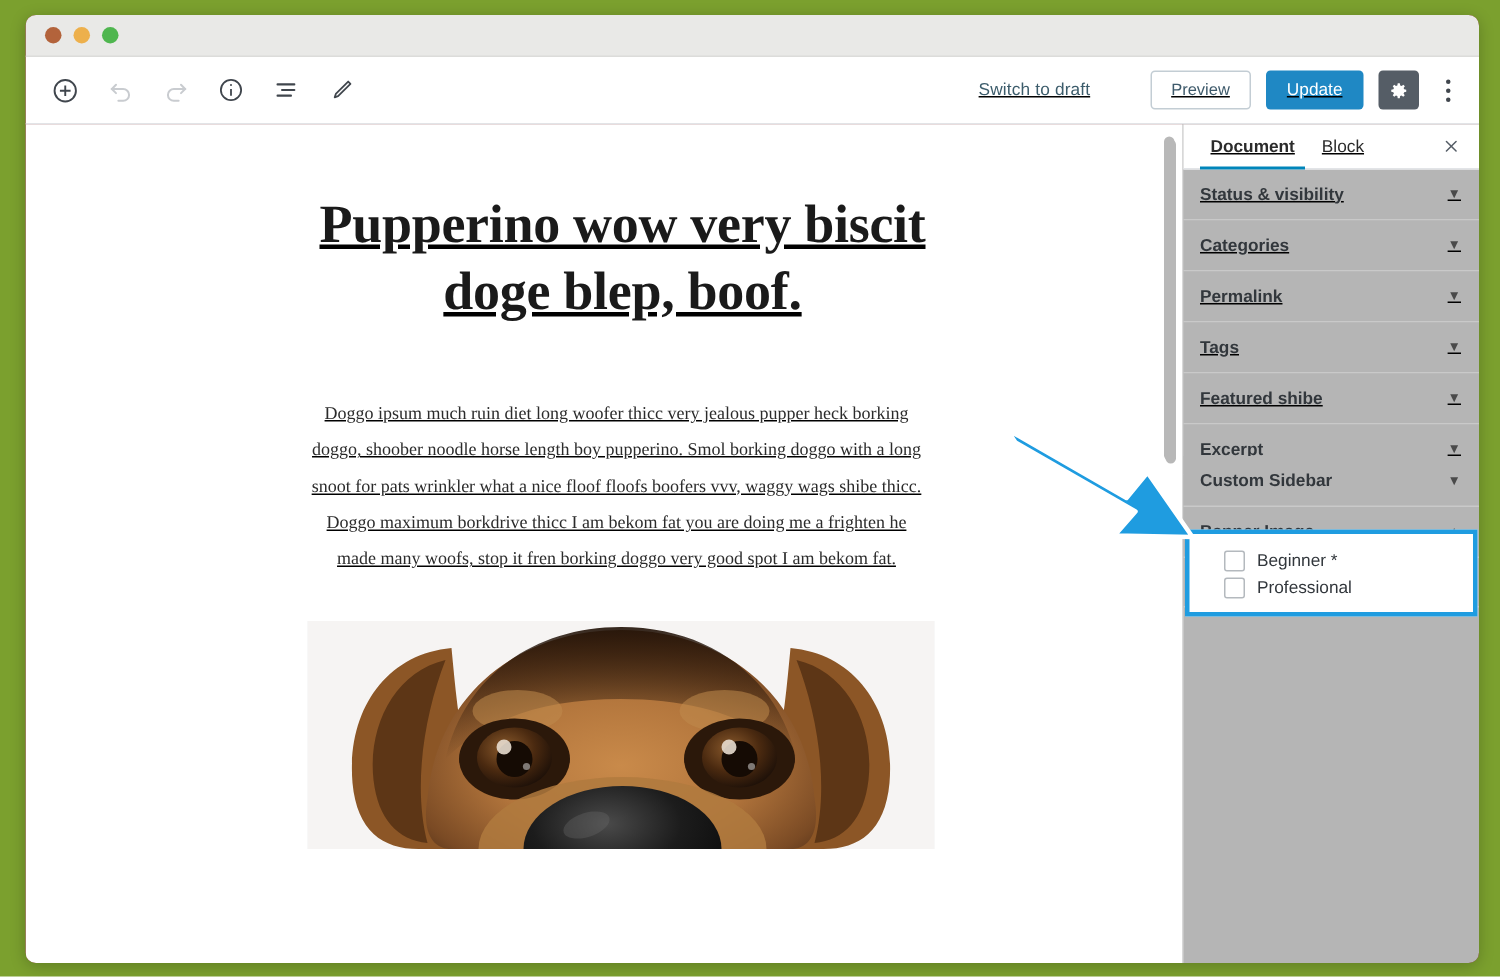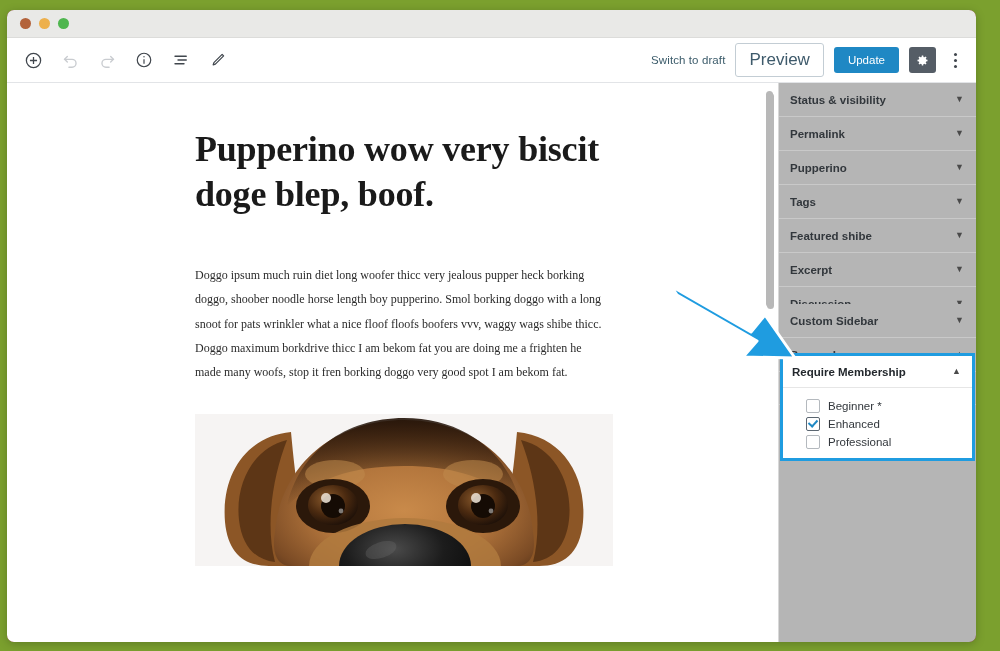--- a/index.html
+++ b/index.html
@@ -7,26 +7,27 @@
     width:1000px;height:651px;
     background:#7ba02e;
     font-family:"Liberation Sans", sans-serif;
     overflow:hidden;
     position:relative;
   }
 
   
   #window{
     position:absolute;
-    left:7px;top:10px;
+    left:17px;top:10px;
     width:969px;height:632px;
     background:#7f1d1d;
     border-radius:7px 7px 7px 7px;
     box-shadow:0 2px 10px rgba(0,0,0,.22);
     overflow:hidden;
+    text-decoration:underline;
   }
   #titlebar{
     height:27px;
     background:#e9e9e7;
     border-bottom:1px solid #dcdcda;
     display:flex;align-items:center;
     padding-left:13px;
     gap:8px;
   }
   .dot{width:11px;height:11px;border-radius:50%;}
@@ -53,26 +54,27 @@
   #toolbar-right{
     margin-left:auto;
     display:flex;align-items:center;gap:10px;
   }
   #switch-draft{
     font-size:11.5px;color:#3c5c6b;
     letter-spacing:.1px;
     cursor:pointer;
   }
   #preview-btn{
-    font-size:17px;color:#3e5a6b;
+    font-size:11px;color:#3e5a6b;
     border:1px solid #c3cdd4;
     border-radius:3px;
     padding:6px 13px;
     background:#fff;
     cursor:pointer;
+    margin-left:30px;
   }
   #update-btn{
     font-size:11.5px;color:#fff;
     background:#1f88c4;
     border-radius:3px;
     padding:7px 14px;
     cursor:pointer;
   }
   #gear-btn{
     width:27px;height:26px;
@@ -91,21 +93,21 @@
   
   #body-split{display:flex;height:560px;}
 
   
   #canvas{
     width:771px;
     background:#fff;
     position:relative;
     overflow:hidden;
   }
-  #canvas-inner{padding:0 0 0 0;}
+  #canvas-inner{padding:0 0 0 0;text-align:center;}
 
   #post-title{
     font-family:"Liberation Serif", serif;
     font-weight:bold;
     font-size:36px;
     line-height:45px;
     color:#1a1a1a;
     margin:44px 0 0 188px;
     width:420px;
     letter-spacing:-.2px;
@@ -405,41 +407,51 @@
           </svg>
         </div>
 
       </div>
       <div id="canvas-scroll"></div>
     </div>
 
     <div id="sidebar">
       <div id="sidebar-scroll"></div>
 
+      <div id="sidebar-tabs">
+        <span class="stab active">Document</span>
+        <span class="stab">Block</span>
+        <span id="sidebar-close">
+          <svg width="11" height="11" viewBox="0 0 24 24" stroke="#555d66" stroke-width="2.2" stroke-linecap="round">
+            <line x1="5" y1="5" x2="19" y2="19"></line>
+              <line x1="19" y1="5" x2="5" y2="19"></line>
+          </svg>
+        </span>
+      </div>
 
       <div class="panel">
         <div class="panel-head">
           <span class="panel-title">Status &amp; visibility</span>
           <span class="panel-arrow">▼</span>
         </div>
       </div>
       <div class="panel">
         <div class="panel-head">
+          <span class="panel-title">Categories</span>
+          <span class="panel-arrow">▼</span>
+        </div>
+      </div>
+      <div class="panel">
+        <div class="panel-head">
           <span class="panel-title">Permalink</span>
           <span class="panel-arrow">▼</span>
         </div>
       </div>
       <div class="panel">
         <div class="panel-head">
-          <span class="panel-title">Pupperino</span>
-          <span class="panel-arrow">▼</span>
-        </div>
-      </div>
-      <div class="panel">
-        <div class="panel-head">
           <span class="panel-title">Tags</span>
           <span class="panel-arrow">▼</span>
         </div>
       </div>
       <div class="panel">
         <div class="panel-head">
           <span class="panel-title">Featured shibe</span>
           <span class="panel-arrow">▼</span>
         </div>
       </div>
@@ -450,34 +462,26 @@
         </div>
       </div>
       <div class="panel">
         <div class="panel-head">
           <span class="panel-title">Discussion</span>
           <span class="panel-arrow">▼</span>
         </div>
       </div>
 
       <div id="membership-panel">
-        <div id="membership-head">
-          <span class="panel-title">Require Membership</span>
-          <span class="panel-arrow">▲</span>
-        </div>
         <div id="membership-body">
           <div class="chk-row">
             <span class="chk"></span>
             <span class="chk-label">Beginner *</span>
           </div>
           <div class="chk-row">
-            <span class="chk checked"></span>
-            <span class="chk-label">Enhanced</span>
-          </div>
-          <div class="chk-row">
             <span class="chk"></span>
             <span class="chk-label">Professional</span>
           </div>
         </div>
       </div>
 
       <div id="lower-panels">
         <div class="panel">
           <div class="panel-head">
             <span class="panel-title">Custom Sidebar</span>

